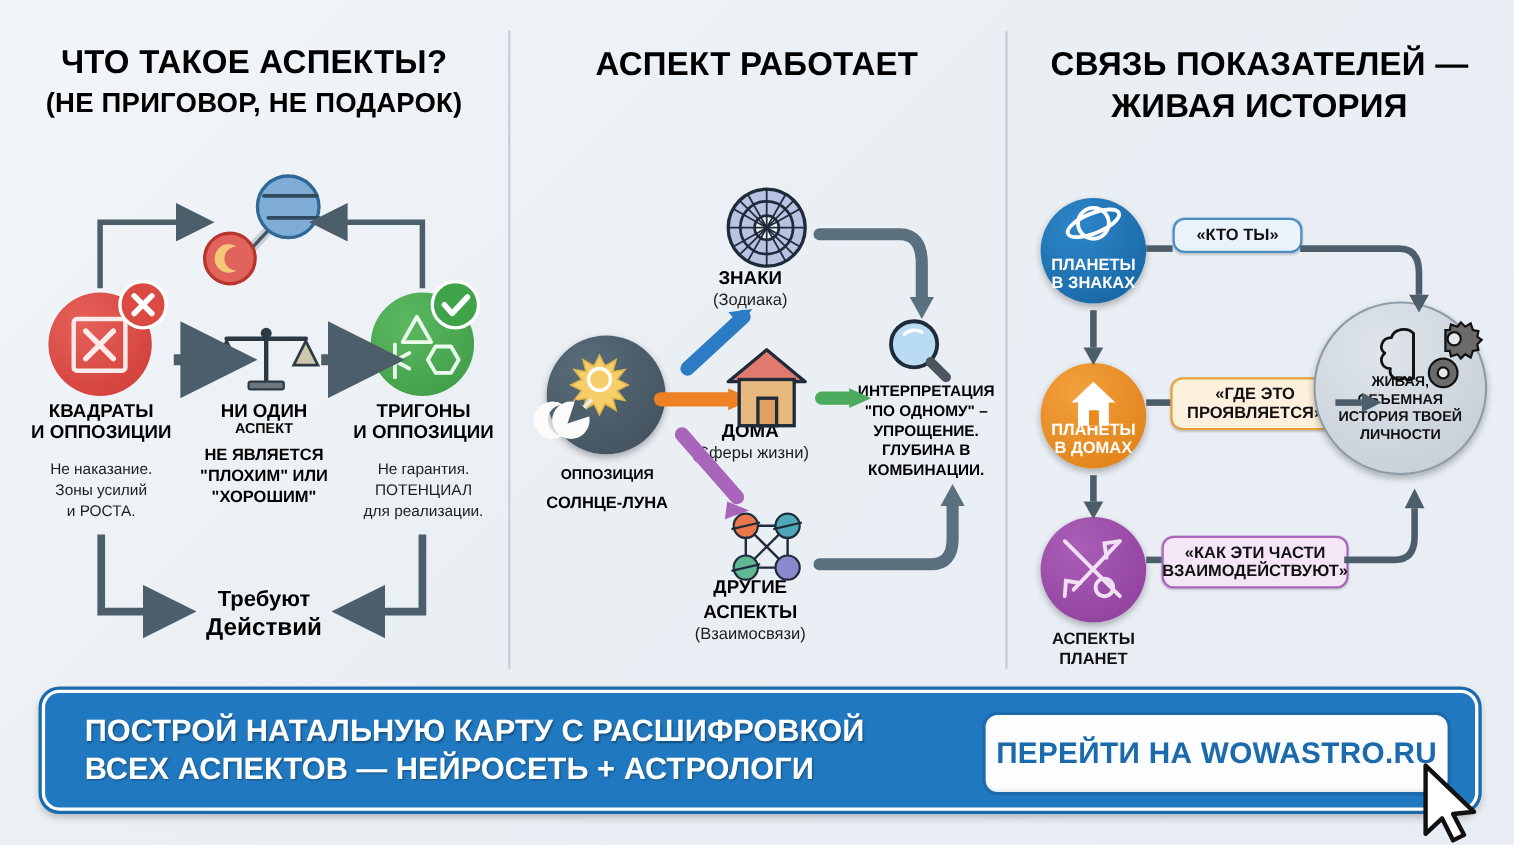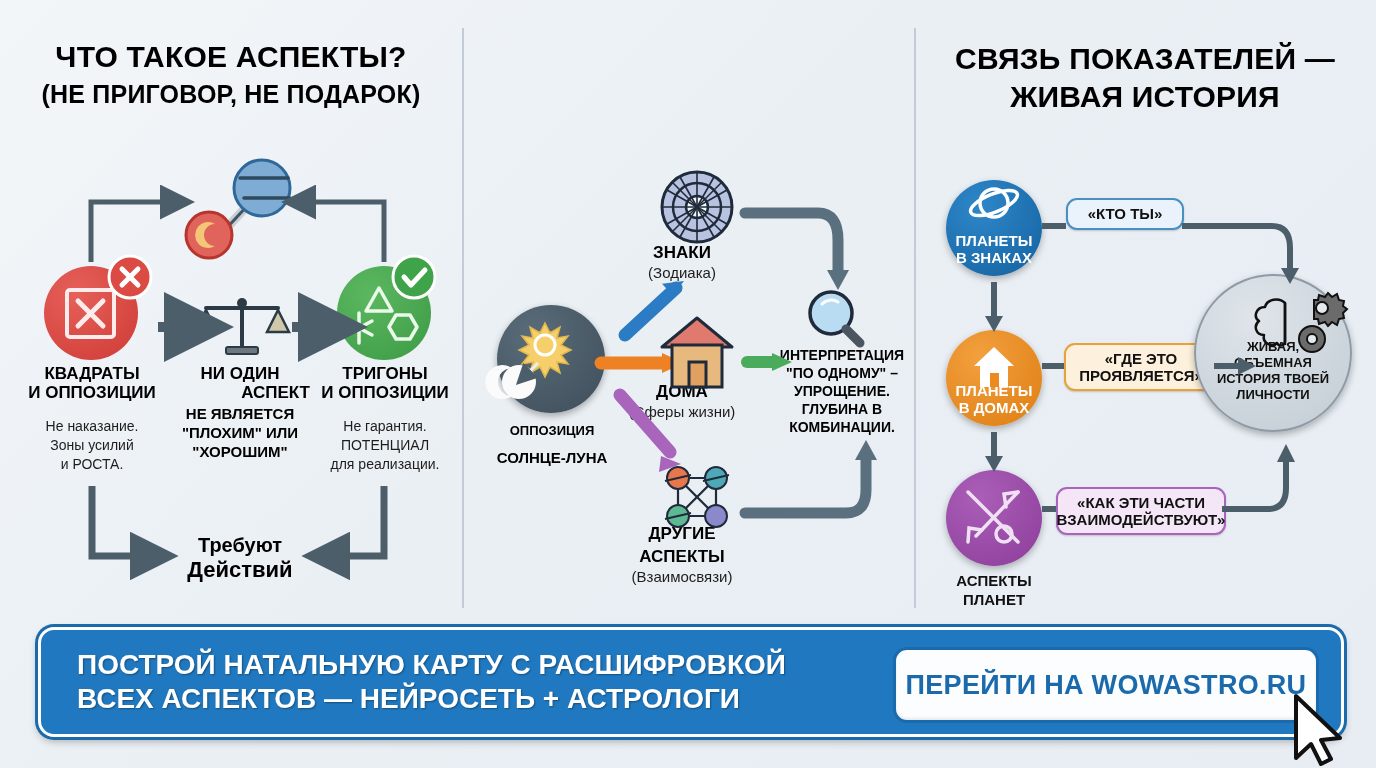--- a/index.html
+++ b/index.html
@@ -74,38 +74,39 @@
 
     <div class="circ" style="left:44px;top:266px;width:94px;height:94px;
          background:radial-gradient(circle at 34% 30%,#e6605a,#cf3a34);"></div>
     <div class="lbl" style="left:18px;top:364px;width:148px;font-size:17px;">КВАДРАТЫ</div>
     <div class="lbl" style="left:8px;top:383px;width:168px;font-size:17px;">И ОППОЗИЦИИ</div>
     <div class="sub" style="left:18px;top:418px;width:148px;font-size:14px;">Не наказание.</div>
     <div class="sub" style="left:18px;top:437px;width:148px;font-size:14px;">Зоны усилий</div>
     <div class="sub" style="left:18px;top:456px;width:148px;font-size:14px;">и РОСТА.</div>
 
     <div class="lbl" style="left:170px;top:364px;width:140px;font-size:17px;">НИ ОДИН</div>
-    <div class="lbl" style="left:170px;top:383px;width:140px;font-size:17px;text-align:right;">АСПЕКТ</div>
+    <div class="lbl" style="left:170px;top:383px;width:140px;font-size:13px;">АСПЕКТ</div>
     <div class="lbl" style="left:163px;top:405px;width:154px;font-size:15px;">НЕ ЯВЛЯЕТСЯ</div>
     <div class="lbl" style="left:158px;top:424px;width:164px;font-size:15px;">"ПЛОХИМ" ИЛИ</div>
     <div class="lbl" style="left:163px;top:443px;width:154px;font-size:15px;">"ХОРОШИМ"</div>
 
     <div class="circ" style="left:337px;top:266px;width:94px;height:94px;
          background:radial-gradient(circle at 34% 30%,#5bb861,#3d9a44);"></div>
     <div class="lbl" style="left:312px;top:364px;width:146px;font-size:17px;">ТРИГОНЫ</div>
     <div class="lbl" style="left:302px;top:383px;width:166px;font-size:17px;">И ОППОЗИЦИИ</div>
     <div class="sub" style="left:300px;top:418px;width:170px;font-size:14px;">Не гарантия.</div>
     <div class="sub" style="left:300px;top:437px;width:170px;font-size:14px;">ПОТЕНЦИАЛ</div>
     <div class="sub" style="left:296px;top:456px;width:178px;font-size:14px;">для реализации.</div>
 
     <div class="lbl" style="left:165px;top:534px;width:150px;font-size:20px;">Требуют</div>
     <div class="lbl" style="left:165px;top:557px;width:150px;font-size:22px;">Действий</div>
   </div>
 
   <div class="col" id="col2">
+    <div class="coltitle t-big" style="top:42px;">АСПЕКТ РАБОТАЕТ</div>
 
     <div class="circ" style="left:35px;top:305px;width:108px;height:108px;
          background:radial-gradient(circle at 34% 28%,#5a6c7a,#3e4d59);
          box-shadow:0 3px 7px rgba(0,0,0,.3);"></div>
     <div class="lbl" style="left:15px;top:424px;width:150px;font-size:13px;">ОППОЗИЦИЯ</div>
     <div class="lbl" style="left:15px;top:449px;width:150px;font-size:15px;">СОЛНЦЕ-ЛУНА</div>
 
     <div class="lbl" style="left:155px;top:243px;width:130px;font-size:17px;">ЗНАКИ</div>
     <div class="sub" style="left:155px;top:264px;width:130px;font-size:15px;">(Зодиака)</div>
 

